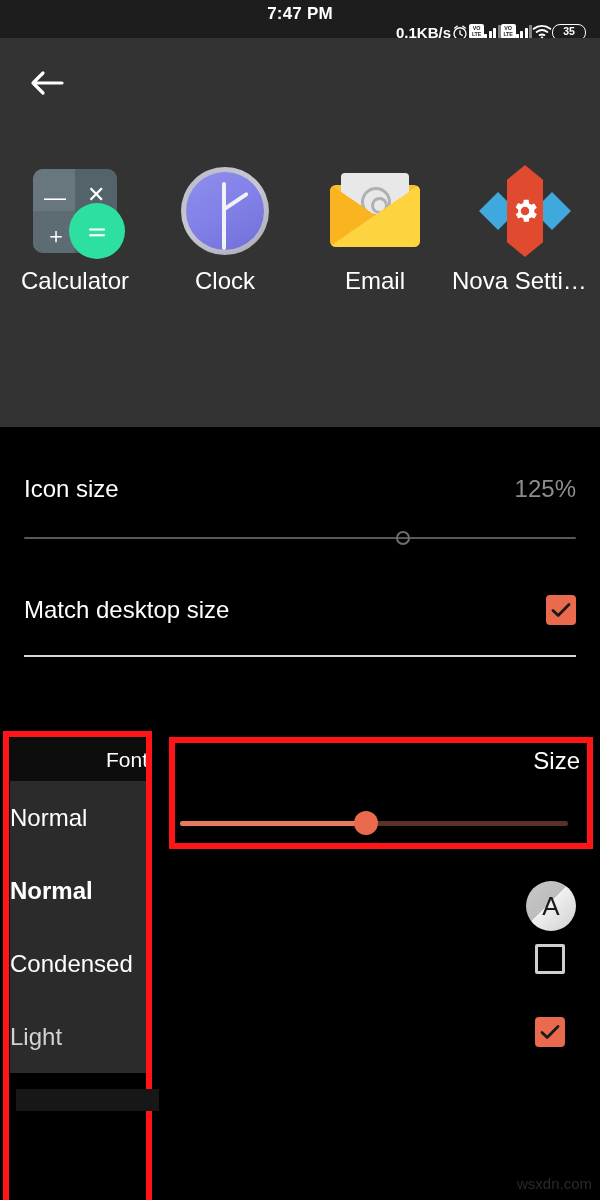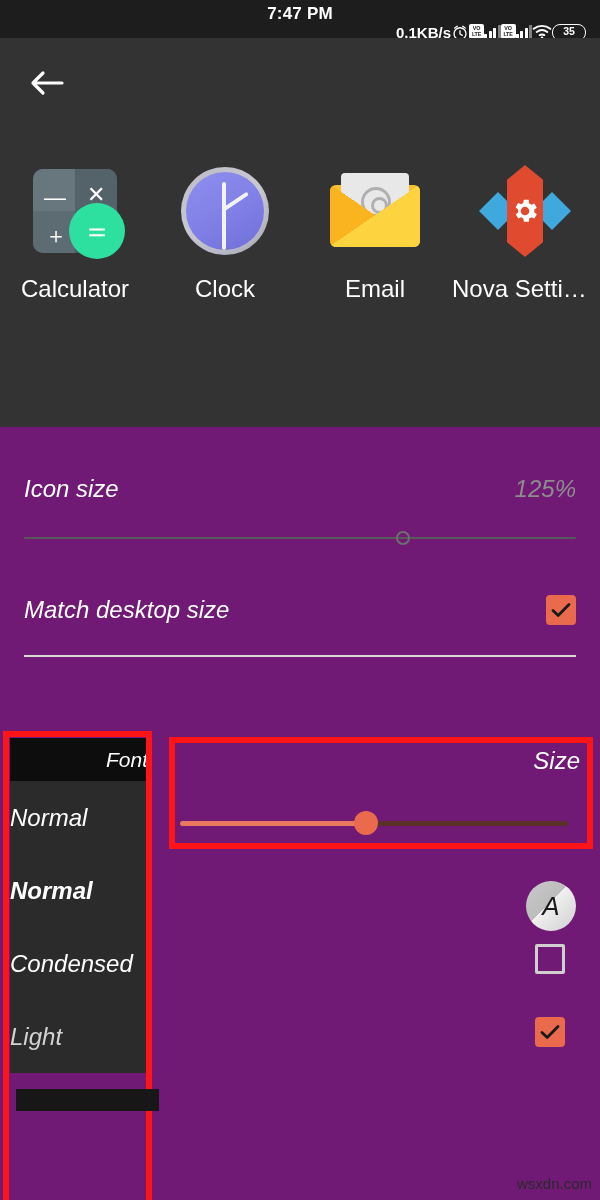--- a/index.html
+++ b/index.html
@@ -48,21 +48,21 @@
     position: absolute; top: 22px; left: 22px; width: 50px; height: 50px;
     display: flex; align-items: center; justify-content: center; cursor: pointer;
   }
   .approw {
     position: absolute; top: 125px; left: 0; width: 600px;
     display: flex; justify-content: space-around; align-items: flex-start;
   }
   .appcell { width: 140px; display: flex; flex-direction: column; align-items: center; cursor: pointer; }
   .appicon { width: 96px; height: 96px; position: relative; }
   .applabel {
-    margin-top: 16px; color: #fff; font-size: 24px; white-space: nowrap;
+    margin-top: 8px; color: #fff; font-size: 24px; white-space: nowrap;
     overflow: hidden; text-overflow: ellipsis; max-width: 146px; text-align: center;
   }
 
   
   .calc-body {
     position:absolute; left:6px; top:6px; width:84px; height:84px;
     background:#5d6b70; border-radius:10px; overflow:hidden;
   }
   .calc-q { position:absolute; width:42px; height:42px; }
   .calc-q.tl{left:0;top:0;background:#68777d;}
@@ -110,21 +110,21 @@
   }
   
   .nova-d { position:absolute; background:#3fa9dd; }
   .nova-hex {
     position:absolute; left:30px; top:2px; width:36px; height:92px; background:#e04a2f;
     clip-path: polygon(50% 0%, 100% 16%, 100% 84%, 50% 100%, 0% 84%, 0% 16%);
   }
   .gear { position:absolute; left:33px; top:33px; width:30px; height:30px; }
 
   
-  .settings { position:absolute; top:427px; left:0; width:600px; height:773px; background:#701a75;font-style:italic; }
+  .settings { position:absolute; top:427px; left:0; width:600px; height:773px; background:#000000; }
   .row { position:absolute; left:24px; width:552px; }
   .row-label { color:#ffffff; font-size:24px; }
   .row-value { color:#8d8d8d; font-size:24px; }
   .rowflex { display:flex; align-items:center; justify-content:space-between; }
 
   .slider-track {
     position:absolute; height:2px; background:#585858; border-radius:1px;
   }
   .slider-thumb-ring {
     position:absolute; width:14px; height:14px; border-radius:50%;

